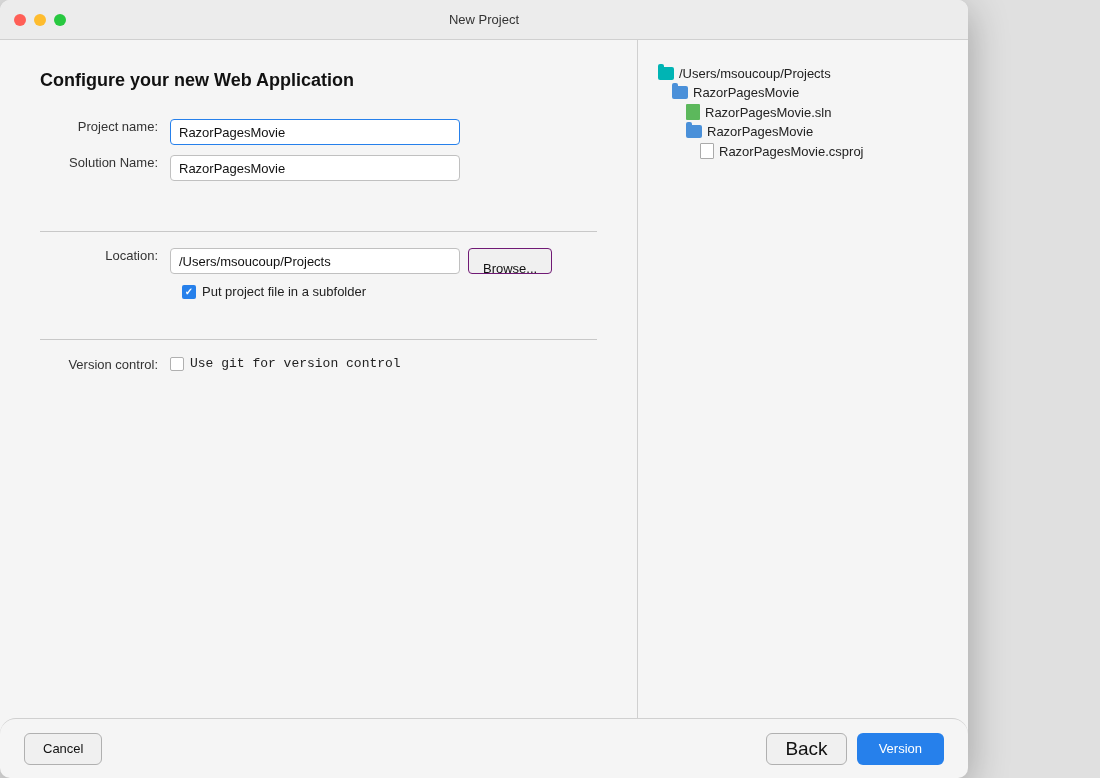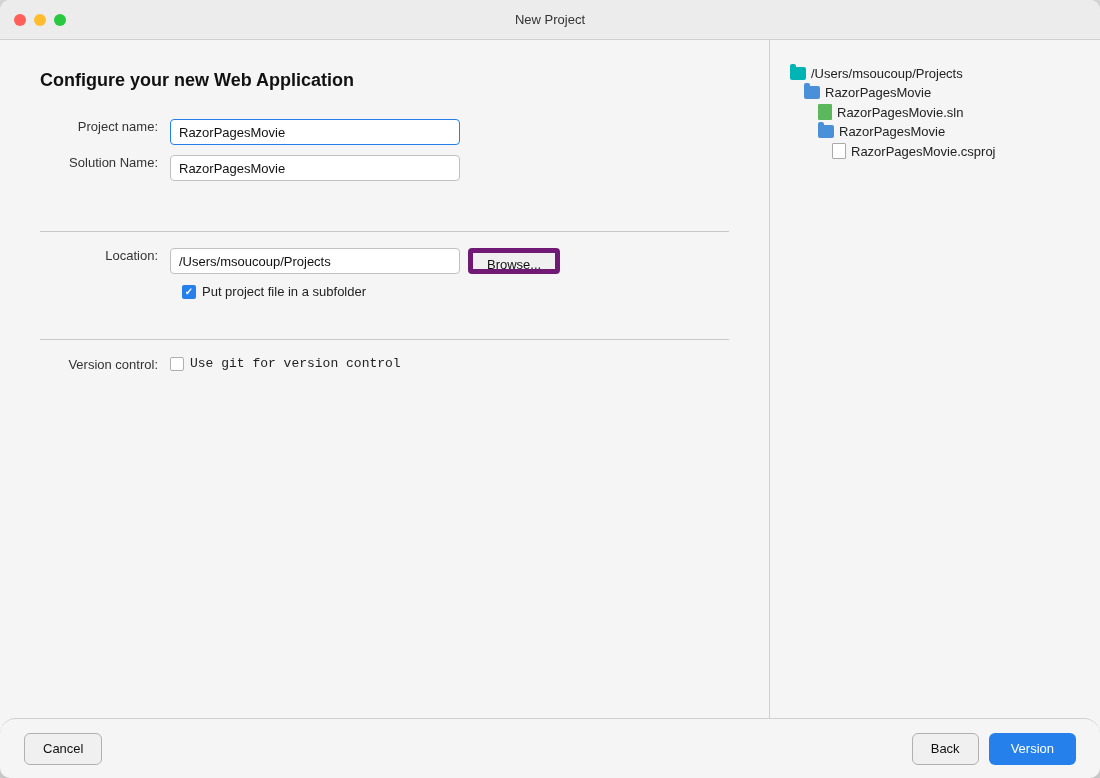--- a/index.html
+++ b/index.html
@@ -12,21 +12,21 @@
       width: 1100px;
       height: 778px;
       background: #e0e0e0;
       font-family: -apple-system, BlinkMacSystemFont, "Helvetica Neue", Arial, sans-serif;
       font-size: 13px;
       color: #1a1a1a;
       overflow: hidden;
     }
 
     .window {
-      width: 1100px;
+      width: 968px;
       height: 778px;
       background: #f5f5f5;
       border-radius: 10px;
       box-shadow: 0 10px 40px rgba(0,0,0,0.3);
       display: flex;
       flex-direction: column;
       overflow: hidden;
     }
 
     .titlebar {
@@ -146,22 +146,22 @@
       border: 1px solid #c0c0c0;
       border-radius: 4px;
       padding: 0 8px;
       font-size: 13px;
       background: #fff;
       color: #111;
     }
 
     .browse-btn {
       height: 26px;
-      padding: 4px 14px;
-      border: 5px solid #701a75;
+      padding: 12px 14px;
+      border: 1px solid #701a75;
       border-radius: 4px;
       background: #f0f0f0;
       font-size: 13px;
       cursor: pointer;
       color: #111;
     }
 
     .checkbox-row {
       display: flex;
       align-items: center;
@@ -278,21 +278,21 @@
       cursor: pointer;
       color: #111;
     }
 
     .back-btn {
       height: 32px;
       padding: 0 18px;
       border: 1px solid #b0b0b0;
       border-radius: 6px;
       background: #f0f0f0;
-      font-size: 13px;
+      font-size: 19px;
       cursor: pointer;
       color: #111;
     }
 
     .create-btn {
       height: 32px;
       padding: 0 22px;
       border: none;
       border-radius: 6px;
       background: #2680eb;

